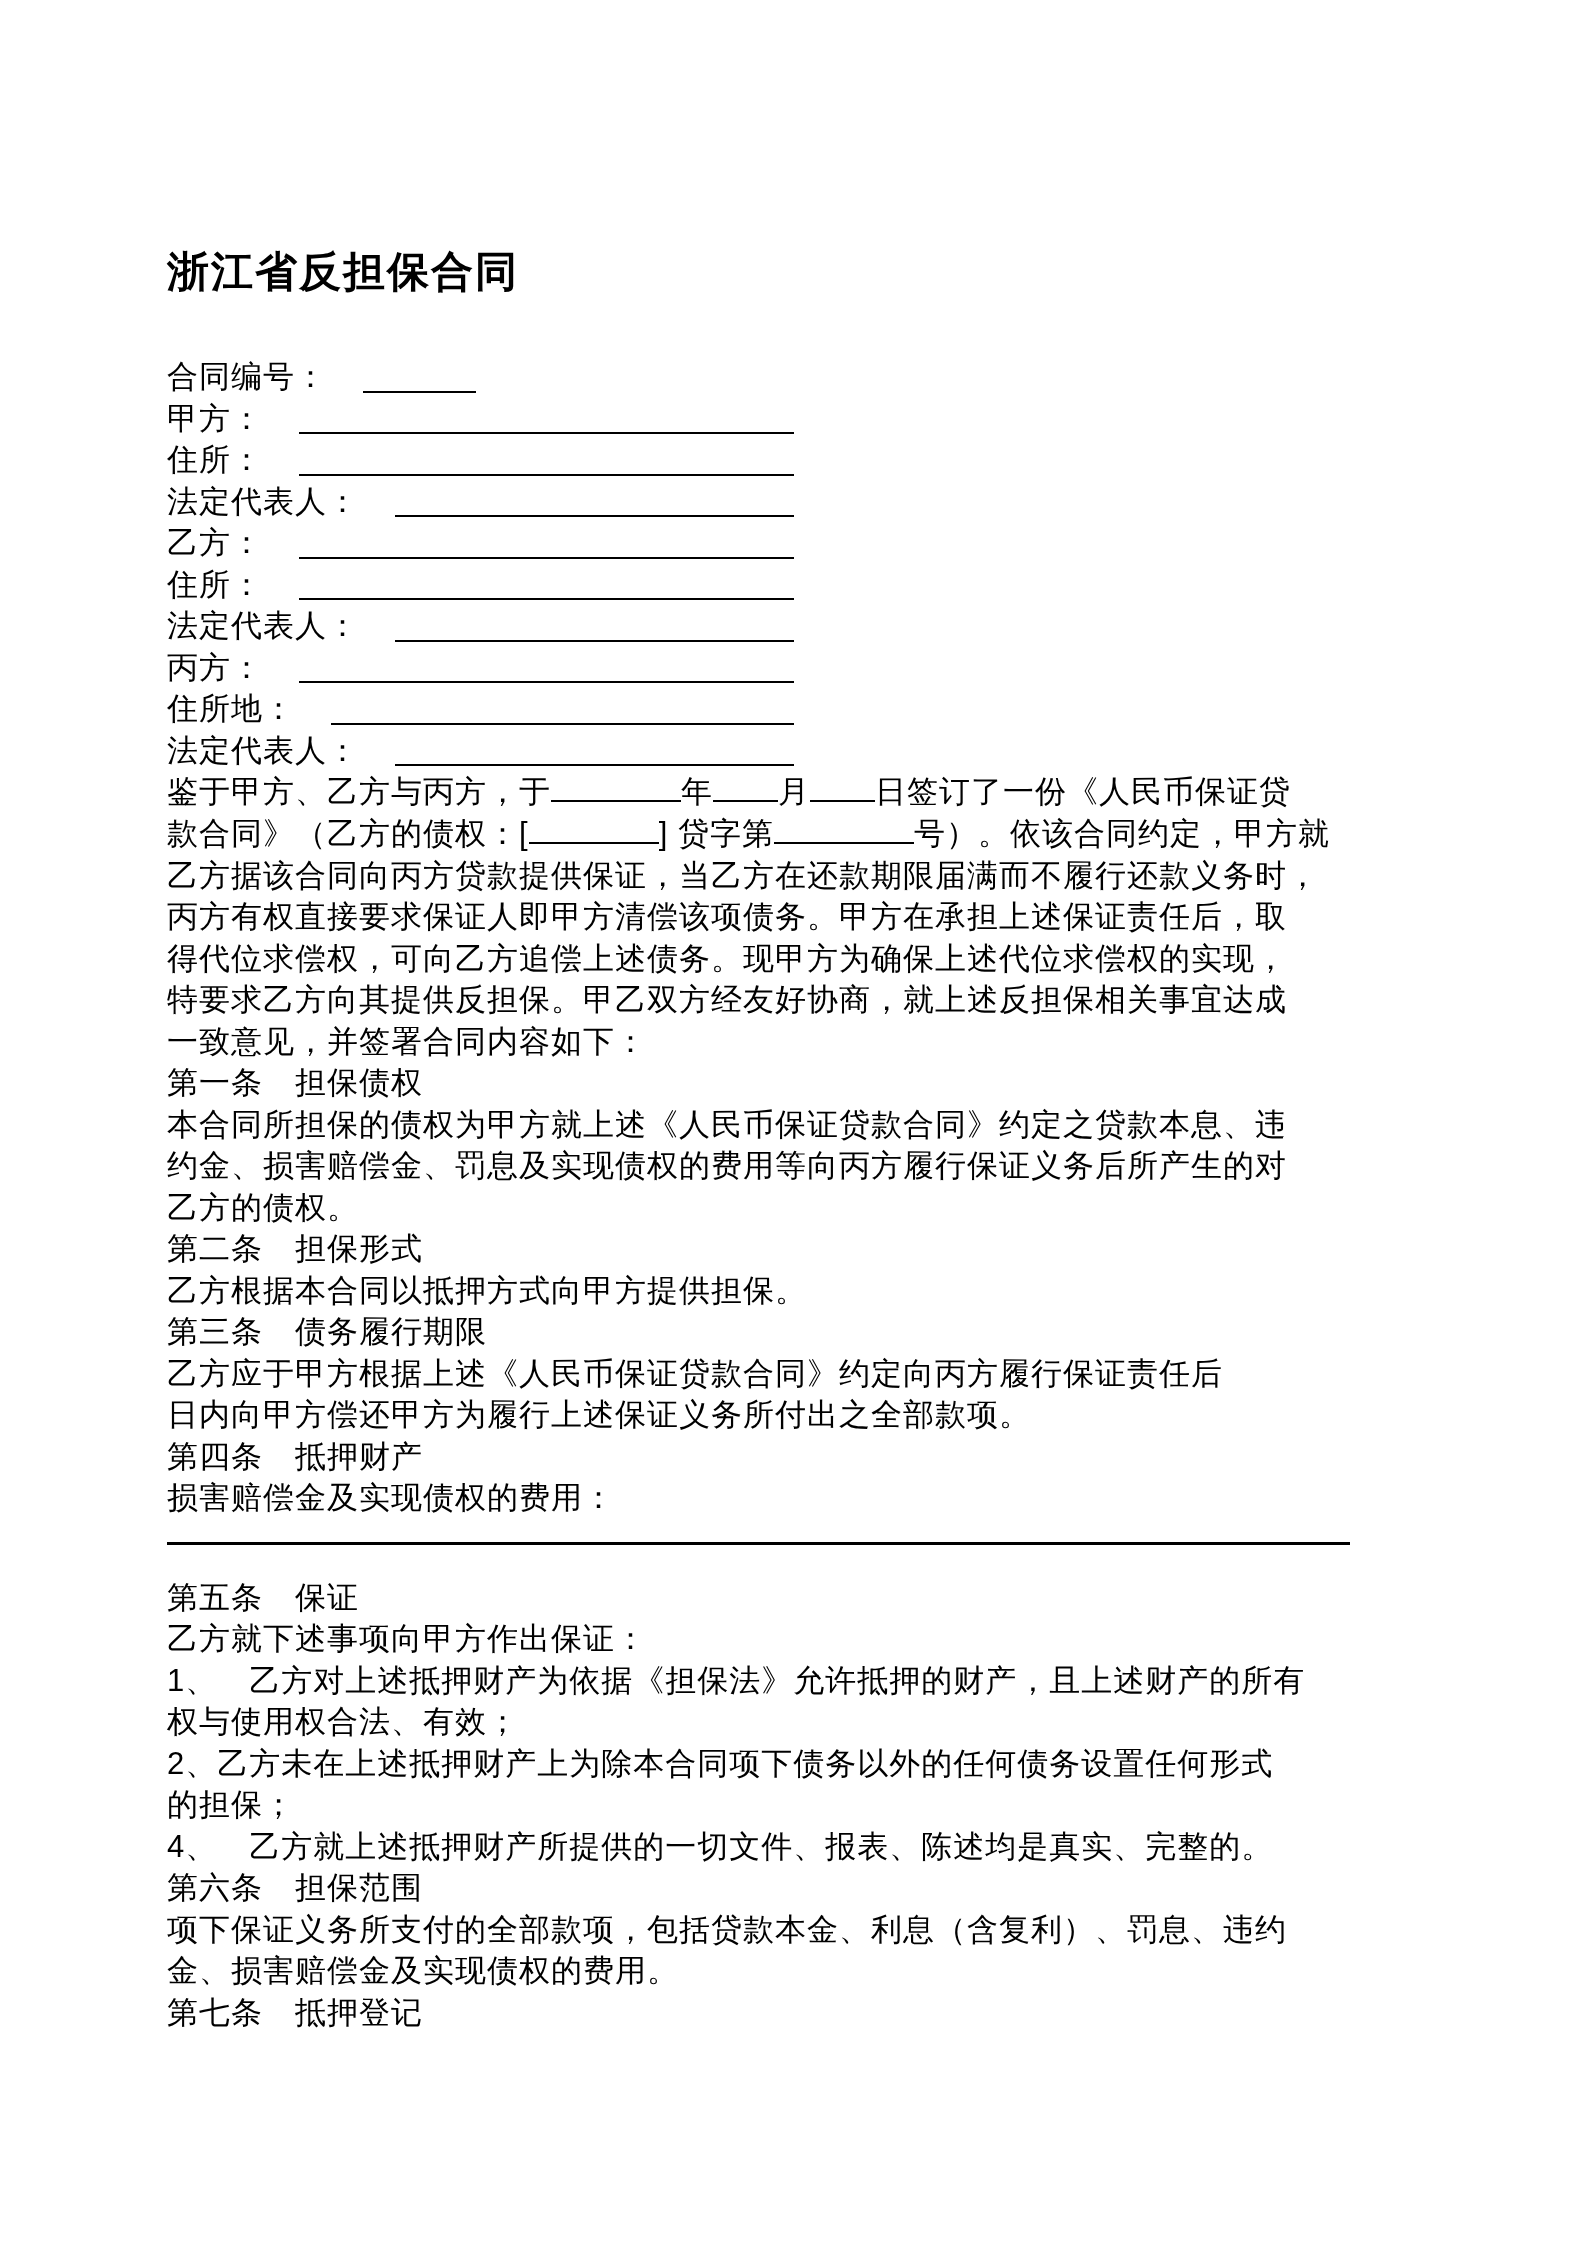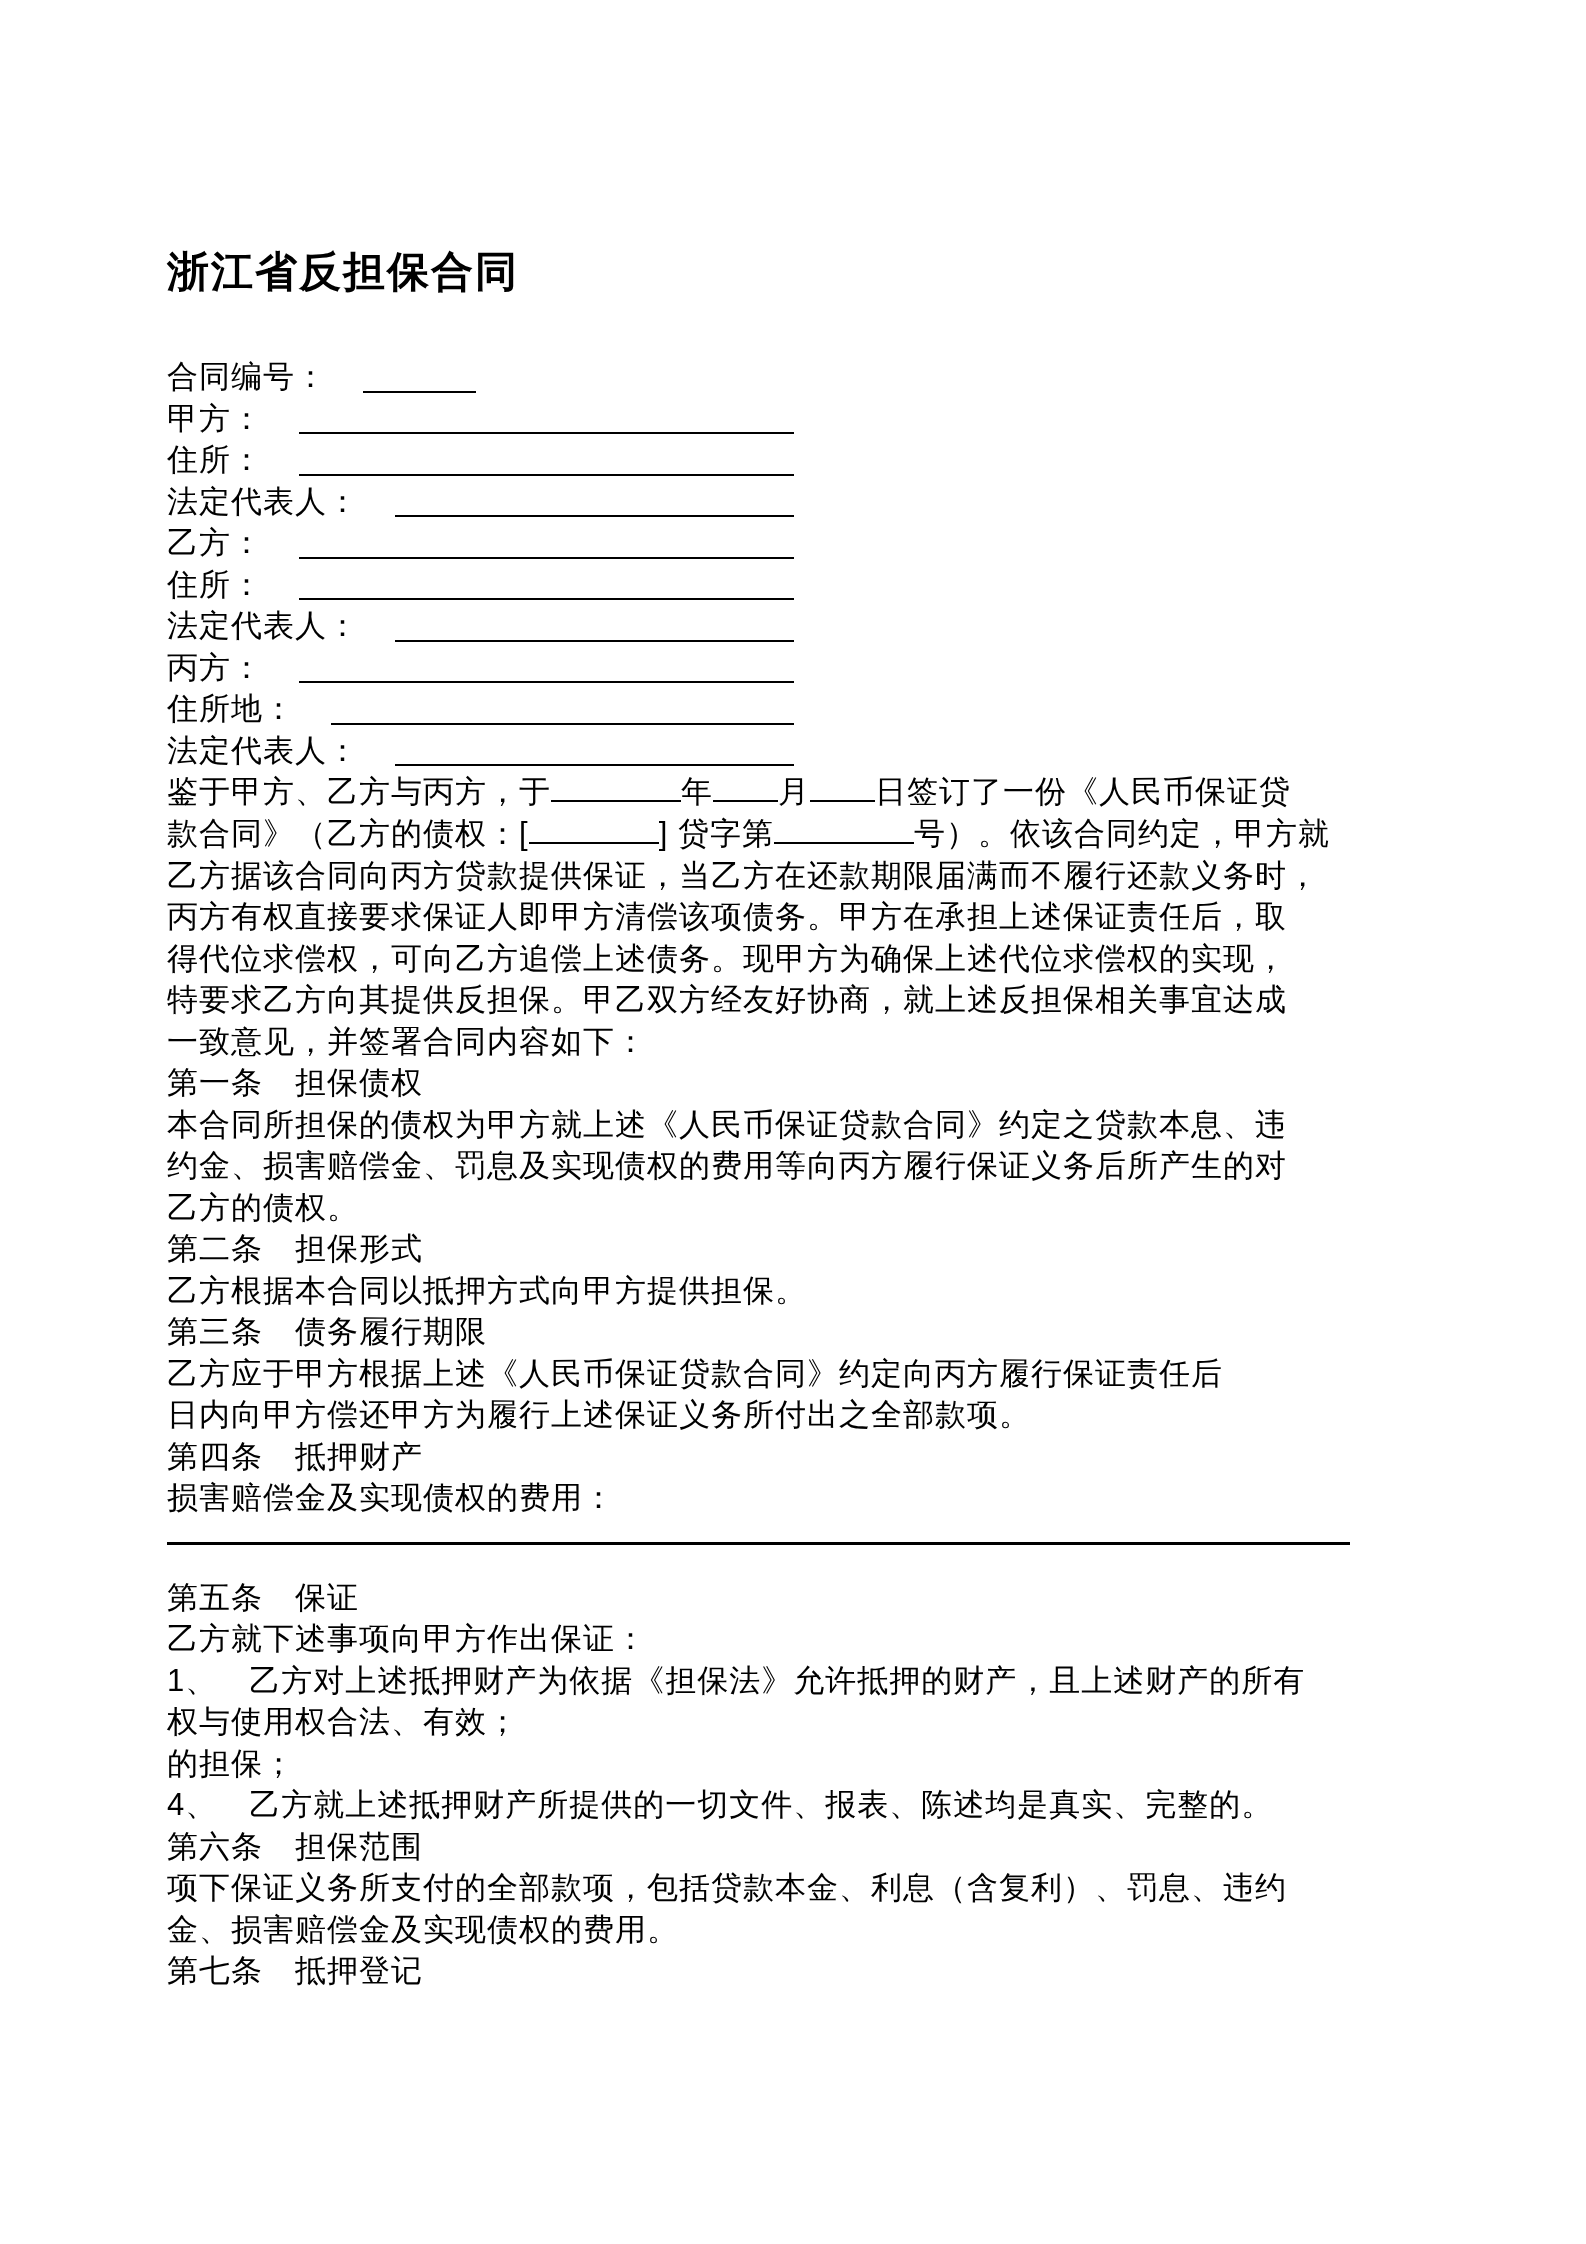--- a/index.html
+++ b/index.html
@@ -140,20 +140,21 @@
   <div class="bline">日内向甲方偿还甲方为履行上述保证义务所付出之全部款项。</div>
   <div class="bline">第四条　抵押财产</div>
   <div class="bline">损害赔偿金及实现债权的费用：</div>
 
   <div class="divider"></div>
 
   <div class="bline">第五条　保证</div>
   <div class="bline">乙方就下述事项向甲方作出保证：</div>
   <div class="bline">1、　乙方对上述抵押财产为依据《担保法》允许抵押的财产，且上述财产的所有</div>
   <div class="bline">权与使用权合法、有效；</div>
+  <div class="bline">2、乙方未在上述抵押财产上为除本合同项下债务以外的任何债务设置任何形式</div>
   <div class="bline">的担保；</div>
   <div class="bline">4、　乙方就上述抵押财产所提供的一切文件、报表、陈述均是真实、完整的。</div>
   <div class="bline">第六条　担保范围</div>
   <div class="bline">项下保证义务所支付的全部款项，包括贷款本金、利息（含复利）、罚息、违约</div>
   <div class="bline">金、损害赔偿金及实现债权的费用。</div>
   <div class="bline">第七条　抵押登记</div>
 
 </div>
 
 </body></html>

